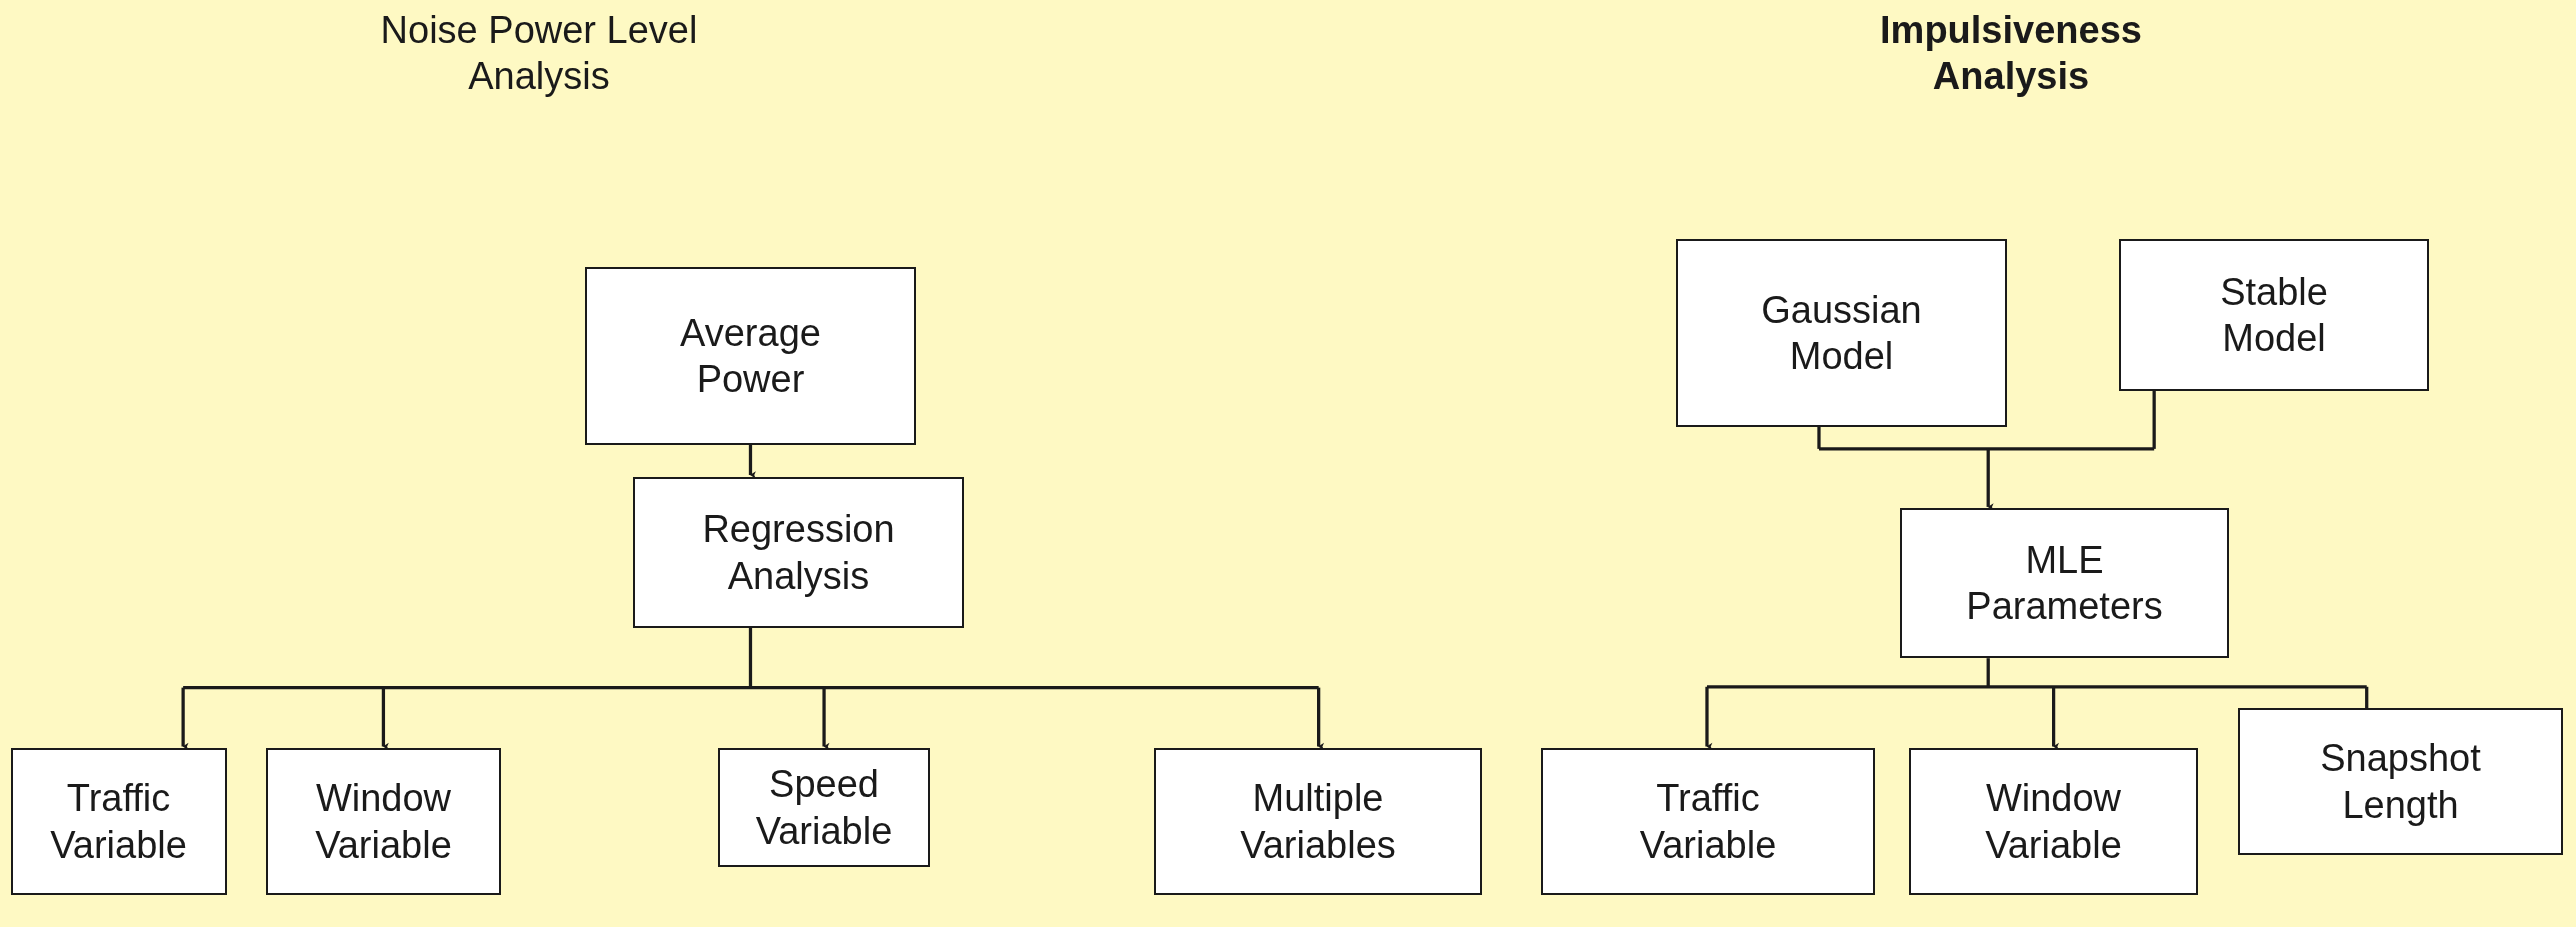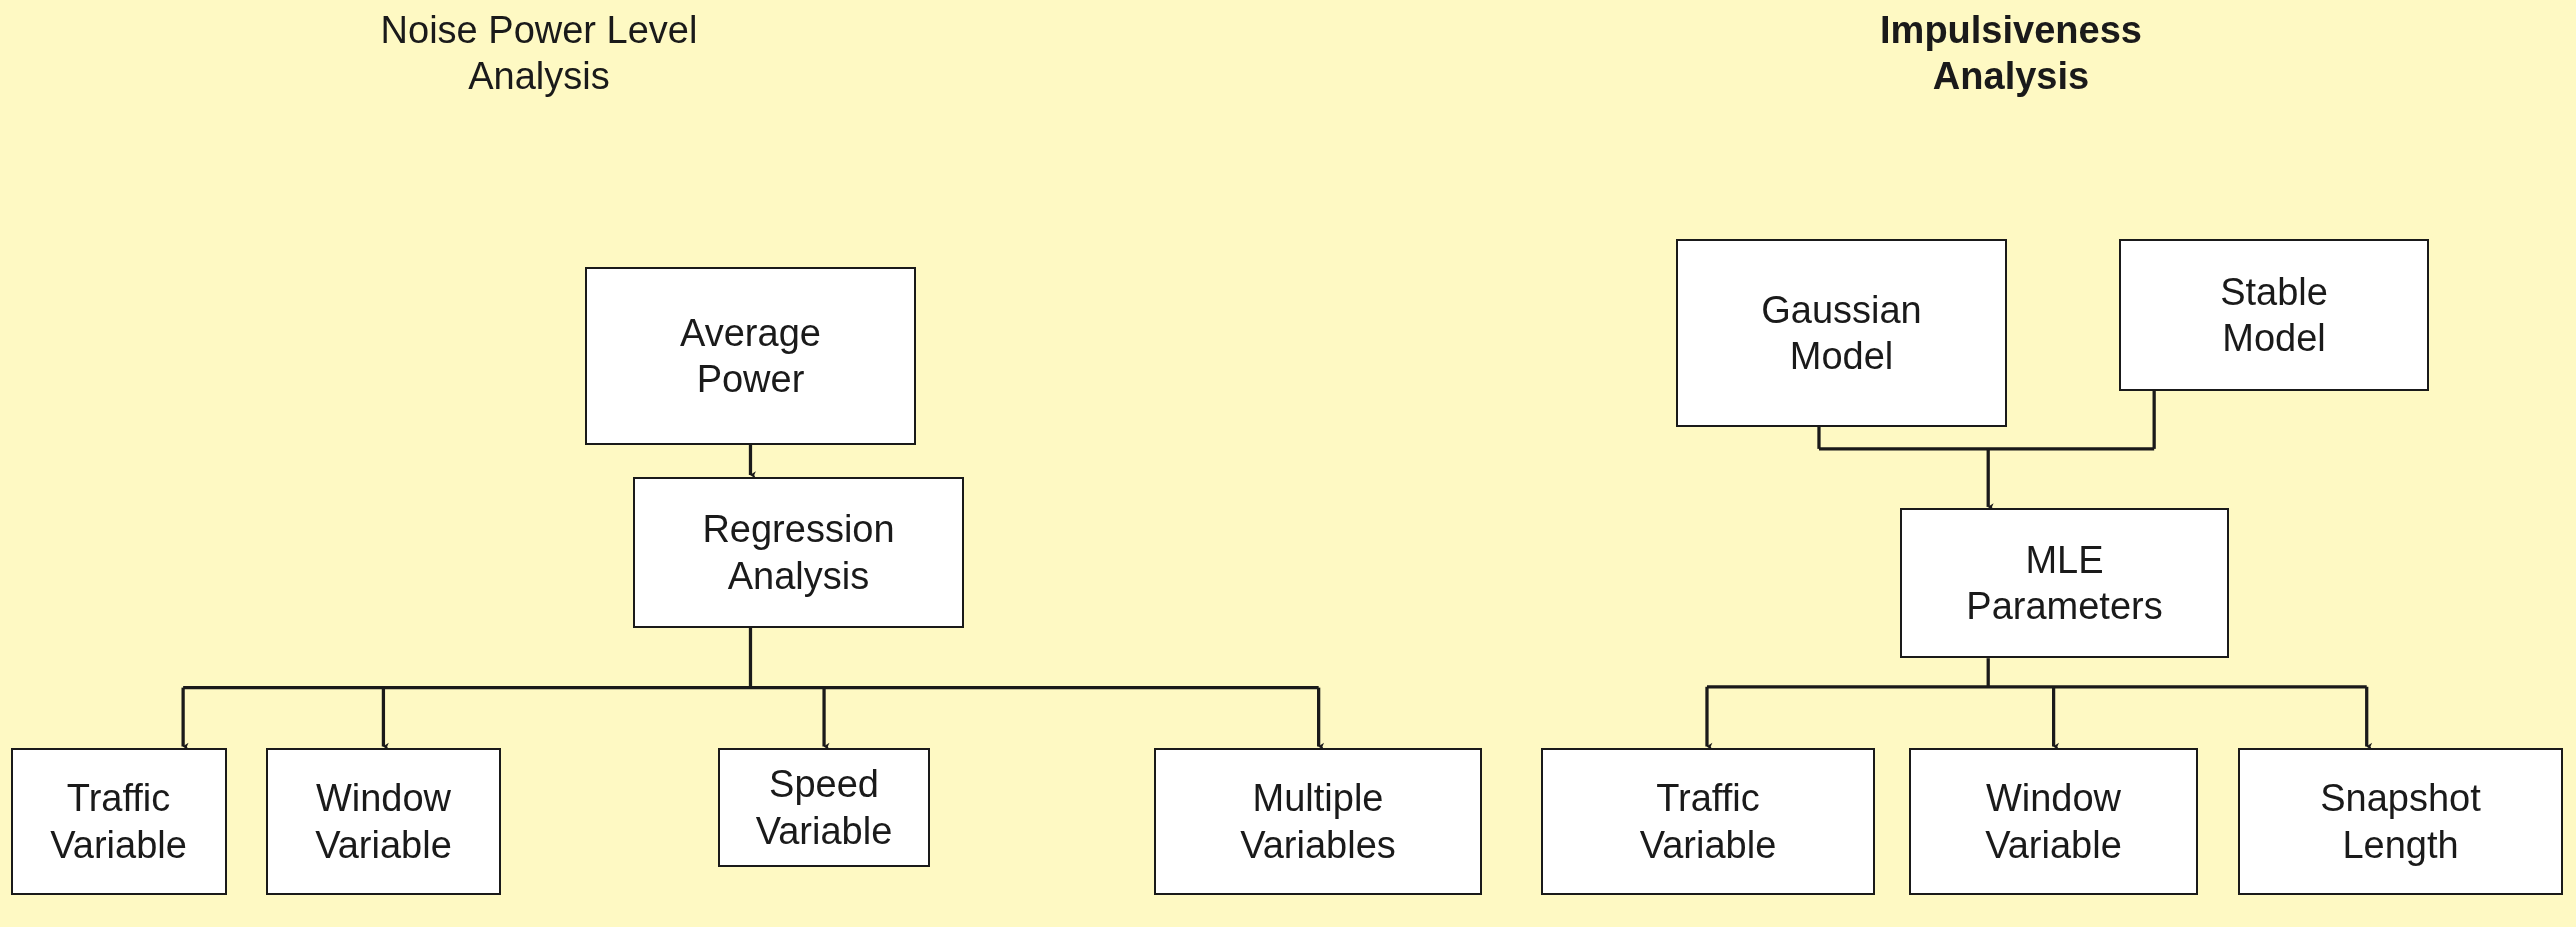--- a/index.html
+++ b/index.html
@@ -133,18 +133,18 @@
   <div class="node-box" style="left:1541px; top:748px; width:334px; height:147px;">
     <span class="node-label">Traffic
 Variable</span>
   </div>
 
   <div class="node-box" style="left:1909px; top:748px; width:289px; height:147px;">
     <span class="node-label">Window
 Variable</span>
   </div>
 
-  <div class="node-box" style="left:2238px; top:748px; width:325px; height:147px;">
+  <div class="node-box" style="left:2238px; top:708px; width:325px; height:147px;">
     <span class="node-label">Snapshot
 Length</span>
   </div>
 </div>
 
 
 </body></html>

